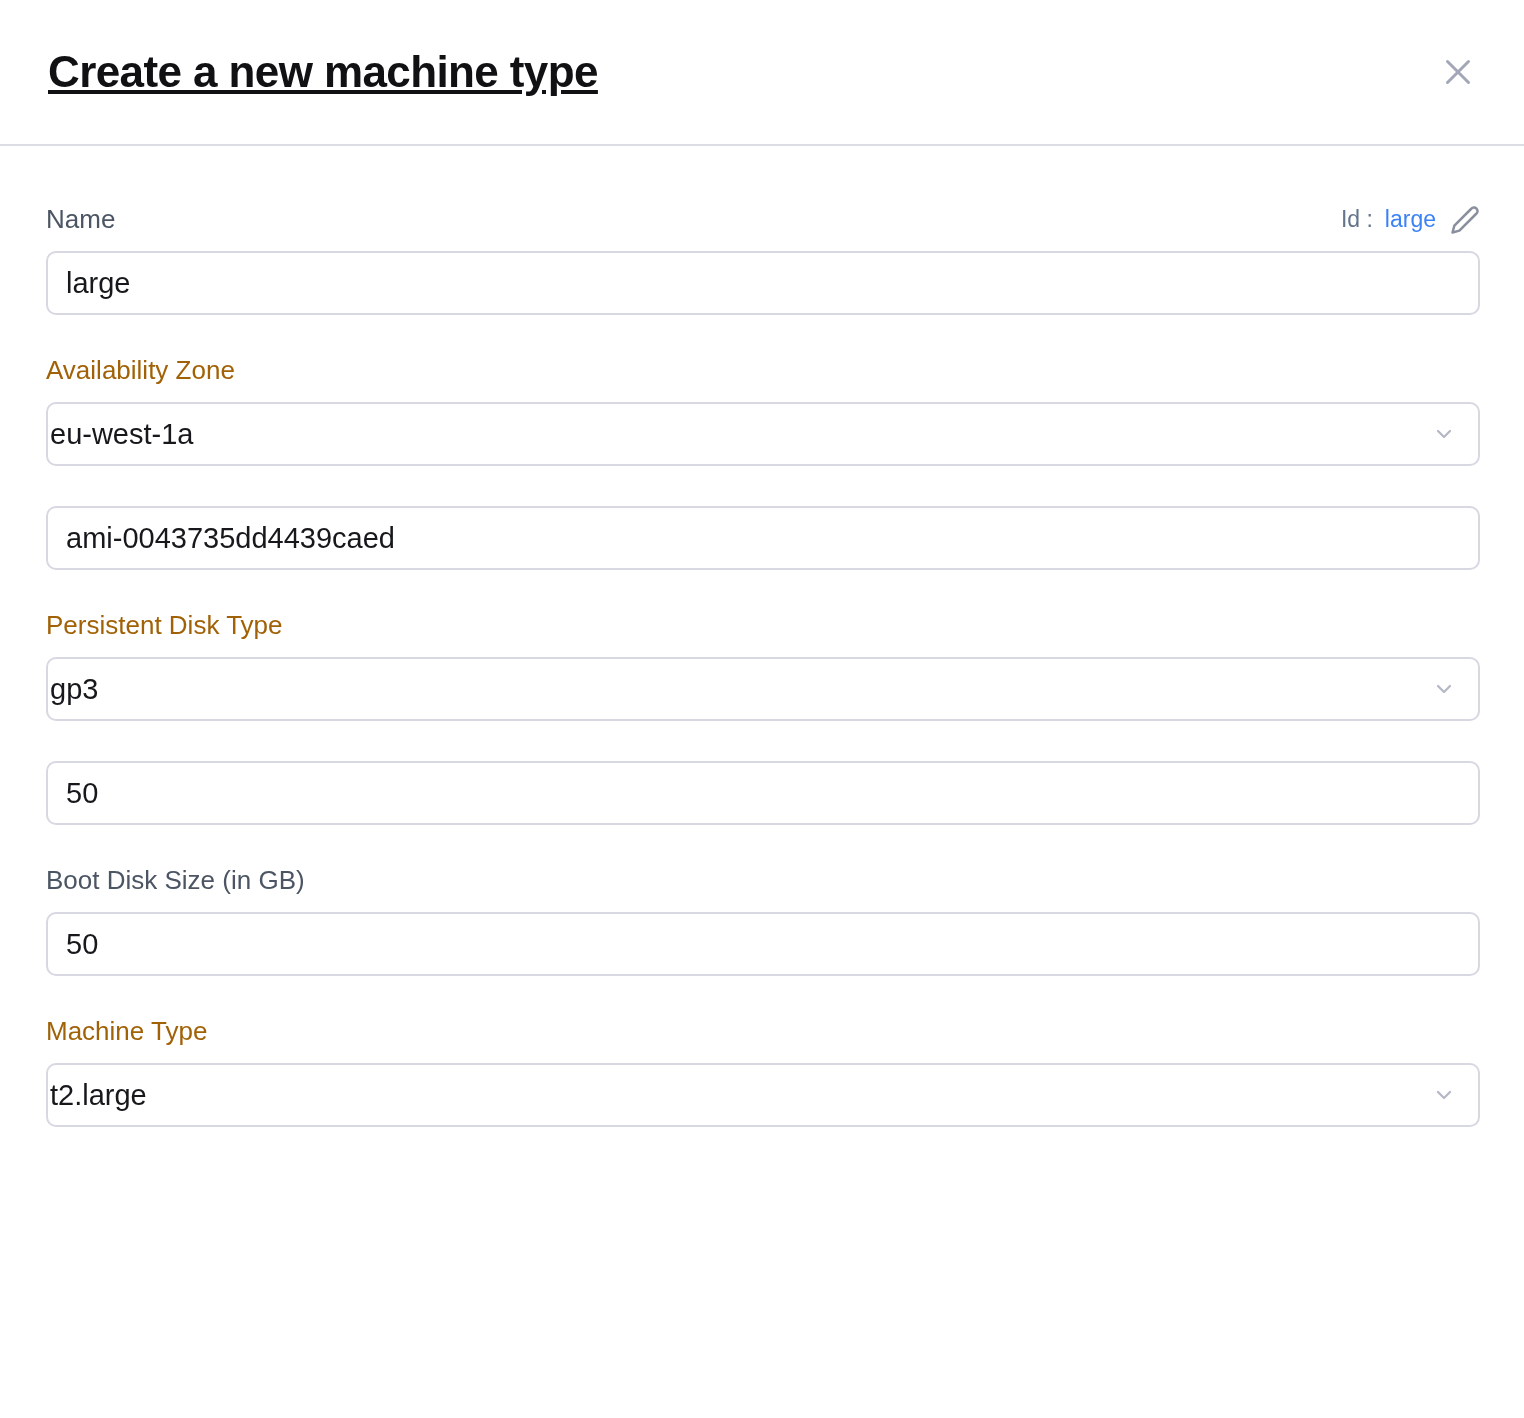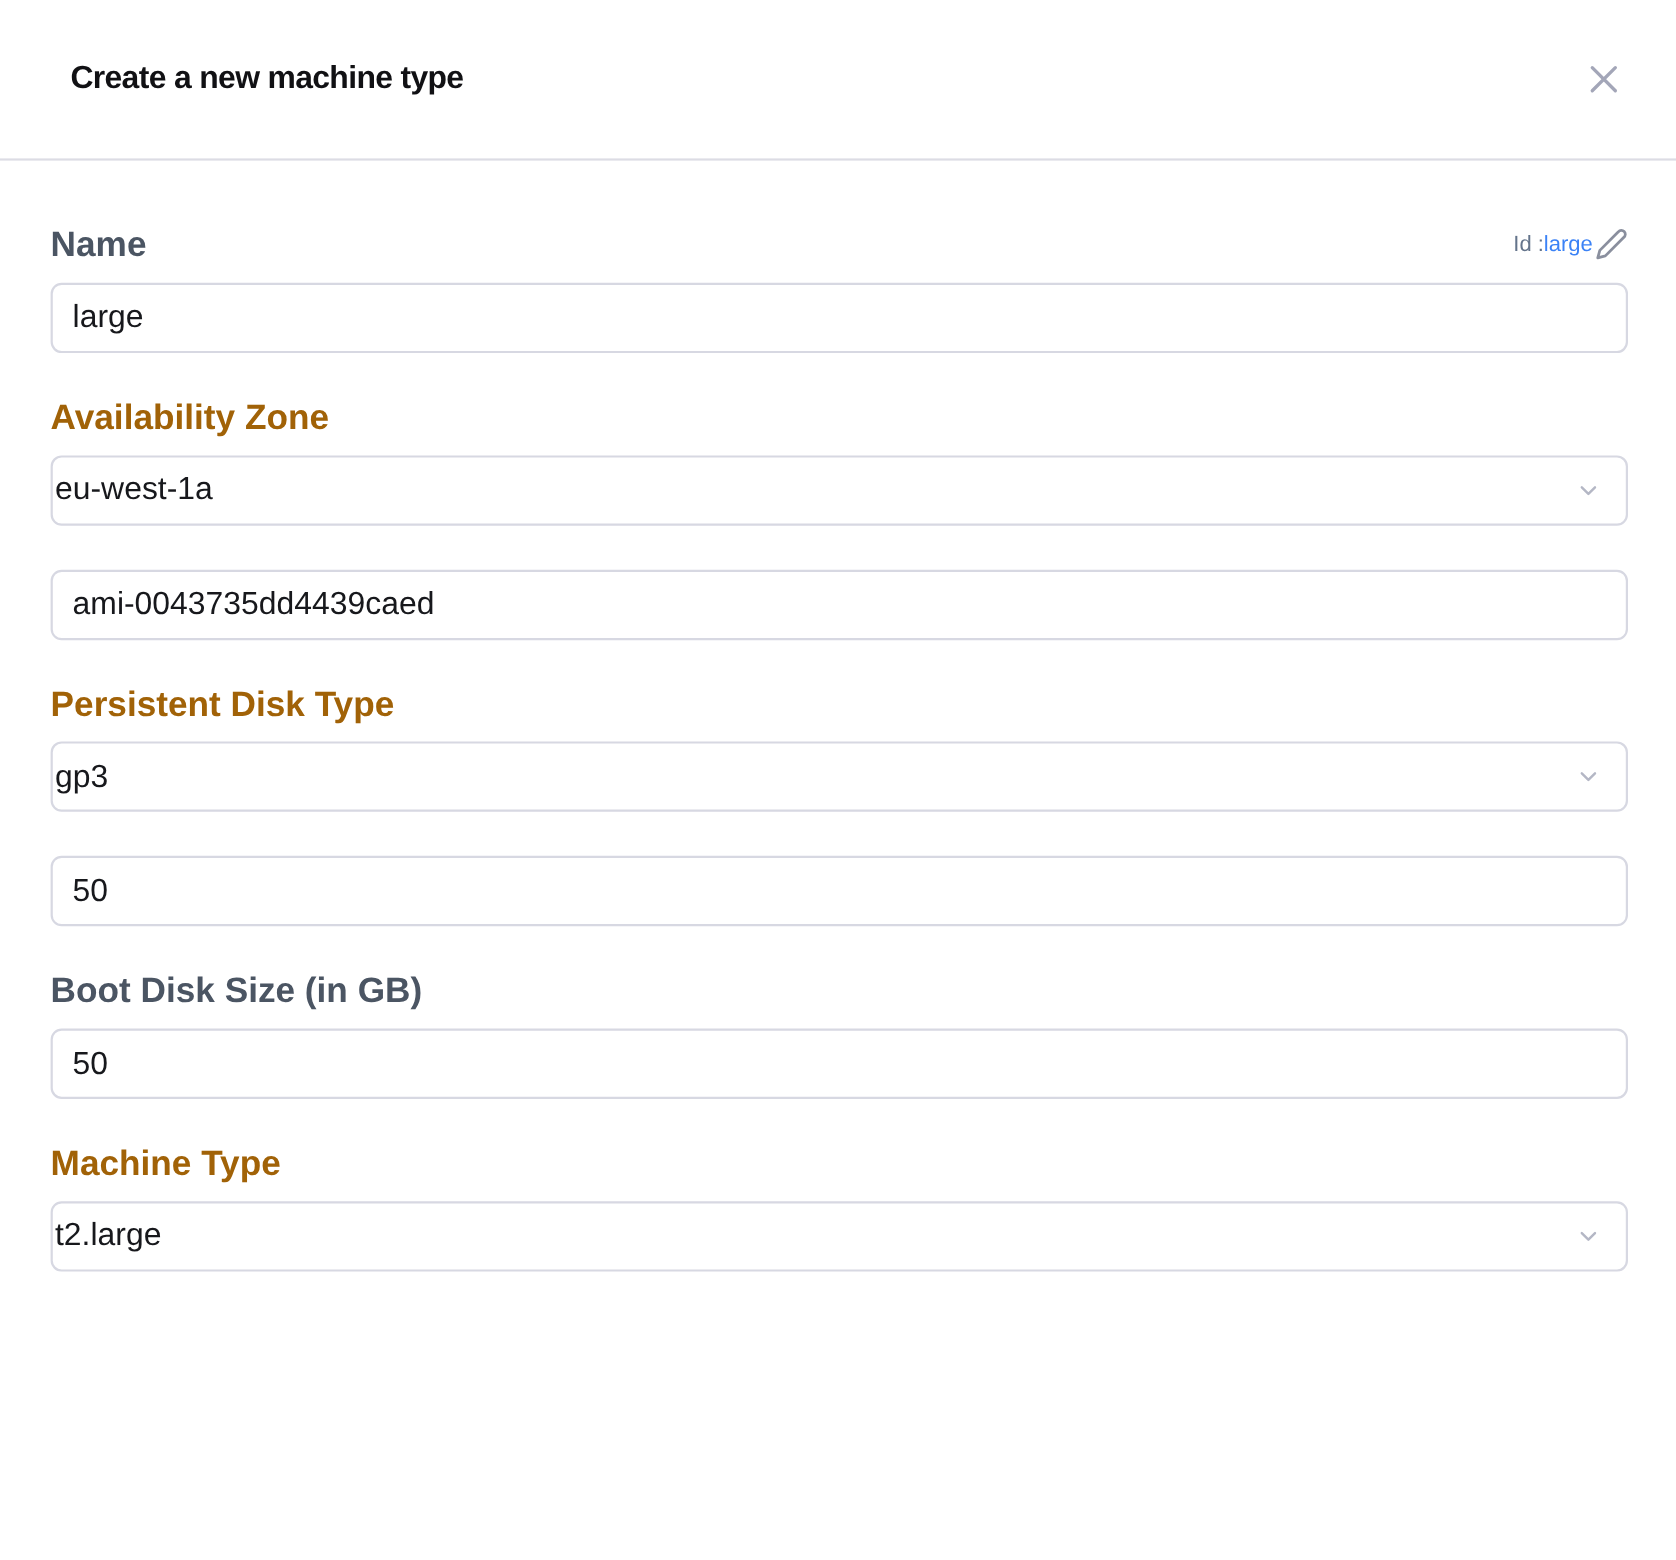--- a/index.html
+++ b/index.html
@@ -10,43 +10,43 @@
   }
   .modal{width:100%;height:100%;background:#ffffff;box-sizing:border-box;}
 
   
   .modal-header{
     display:flex;justify-content:space-between;align-items:center;
     height:146px;padding:0 42px 0 48px;box-sizing:border-box;
     border-bottom:2px solid #dcdce4;
   }
   .modal-title{
-    margin:16px;font-size:29px;font-weight:700;color:#111114;
-    letter-spacing:-0.6px;line-height:1.1;
+    margin:0;font-size:44px;font-weight:700;color:#111114;
+    letter-spacing:-0.6px;line-height:1.1;text-decoration:underline;
   }
   .close-btn{
     background:none;border:none;padding:6px;margin:0;cursor:pointer;line-height:0;
   }
   .close-btn svg{
     width:36px;height:36px;stroke:#a3a6b8;stroke-width:2;fill:none;stroke-linecap:round;
   }
 
   
   .modal-body{padding:58px 44px 0 46px;box-sizing:border-box;}
 
   .field{margin-bottom:40px;}
   .field-head{
     display:flex;justify-content:space-between;align-items:center;
     margin-bottom:16px;min-height:31px;
   }
-  .field-label{font-size:32px;font-weight:700;line-height:1.15;display:block;}
+  .field-label{font-size:26px;font-weight:400;line-height:1.15;display:block;}
   .tone-dark .field-label{color:#4b5563;}
   .tone-light .field-label{color:#a16207;}
 
-  .id-display{display:inline-flex;align-items:center;font-size:20px;line-height:1;}
+  .id-display{display:inline-flex;align-items:center;gap:12px;font-size:23px;line-height:1;}
   .id-prefix{color:#64748b;}
   .id-value{color:#3b82f6;}
   .pencil-btn{background:none;border:none;padding:0;margin-left:2px;cursor:pointer;line-height:0;}
   .pencil-btn svg{
     width:30px;height:30px;stroke:#8a8f9e;fill:none;stroke-width:2;
     stroke-linecap:round;stroke-linejoin:round;
   }
 
   .control{
     box-sizing:border-box;width:100%;height:64px;

